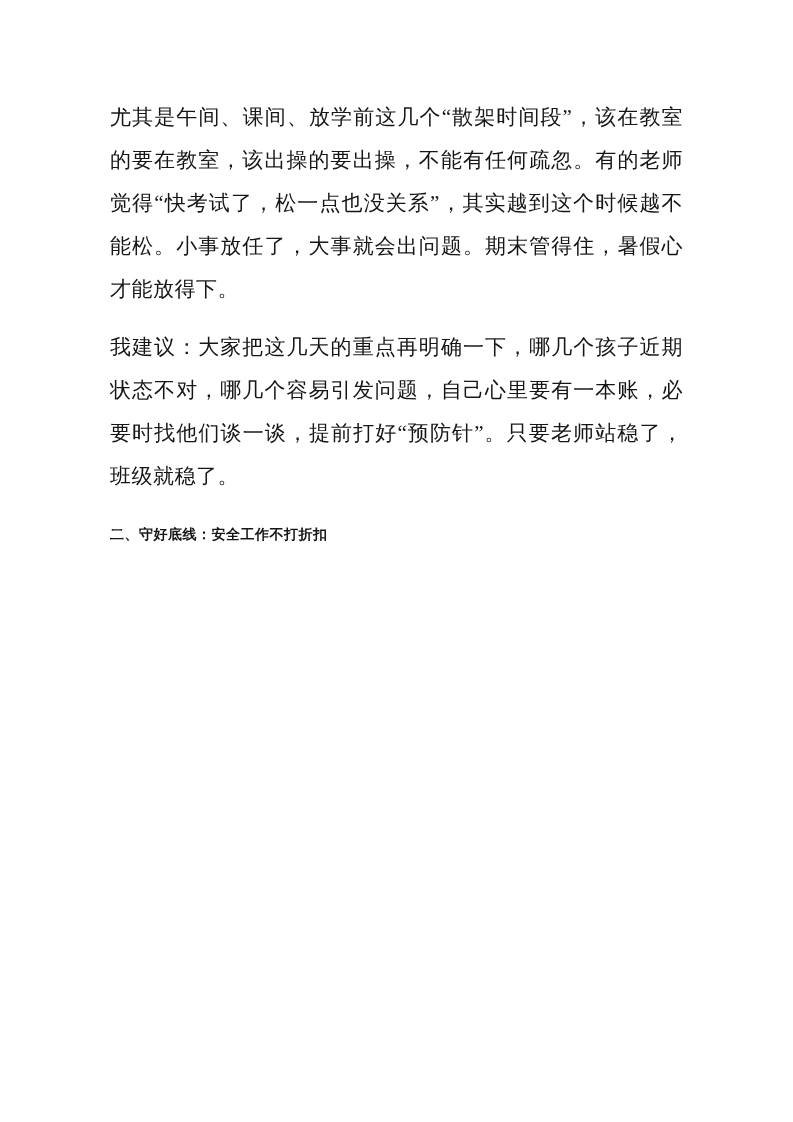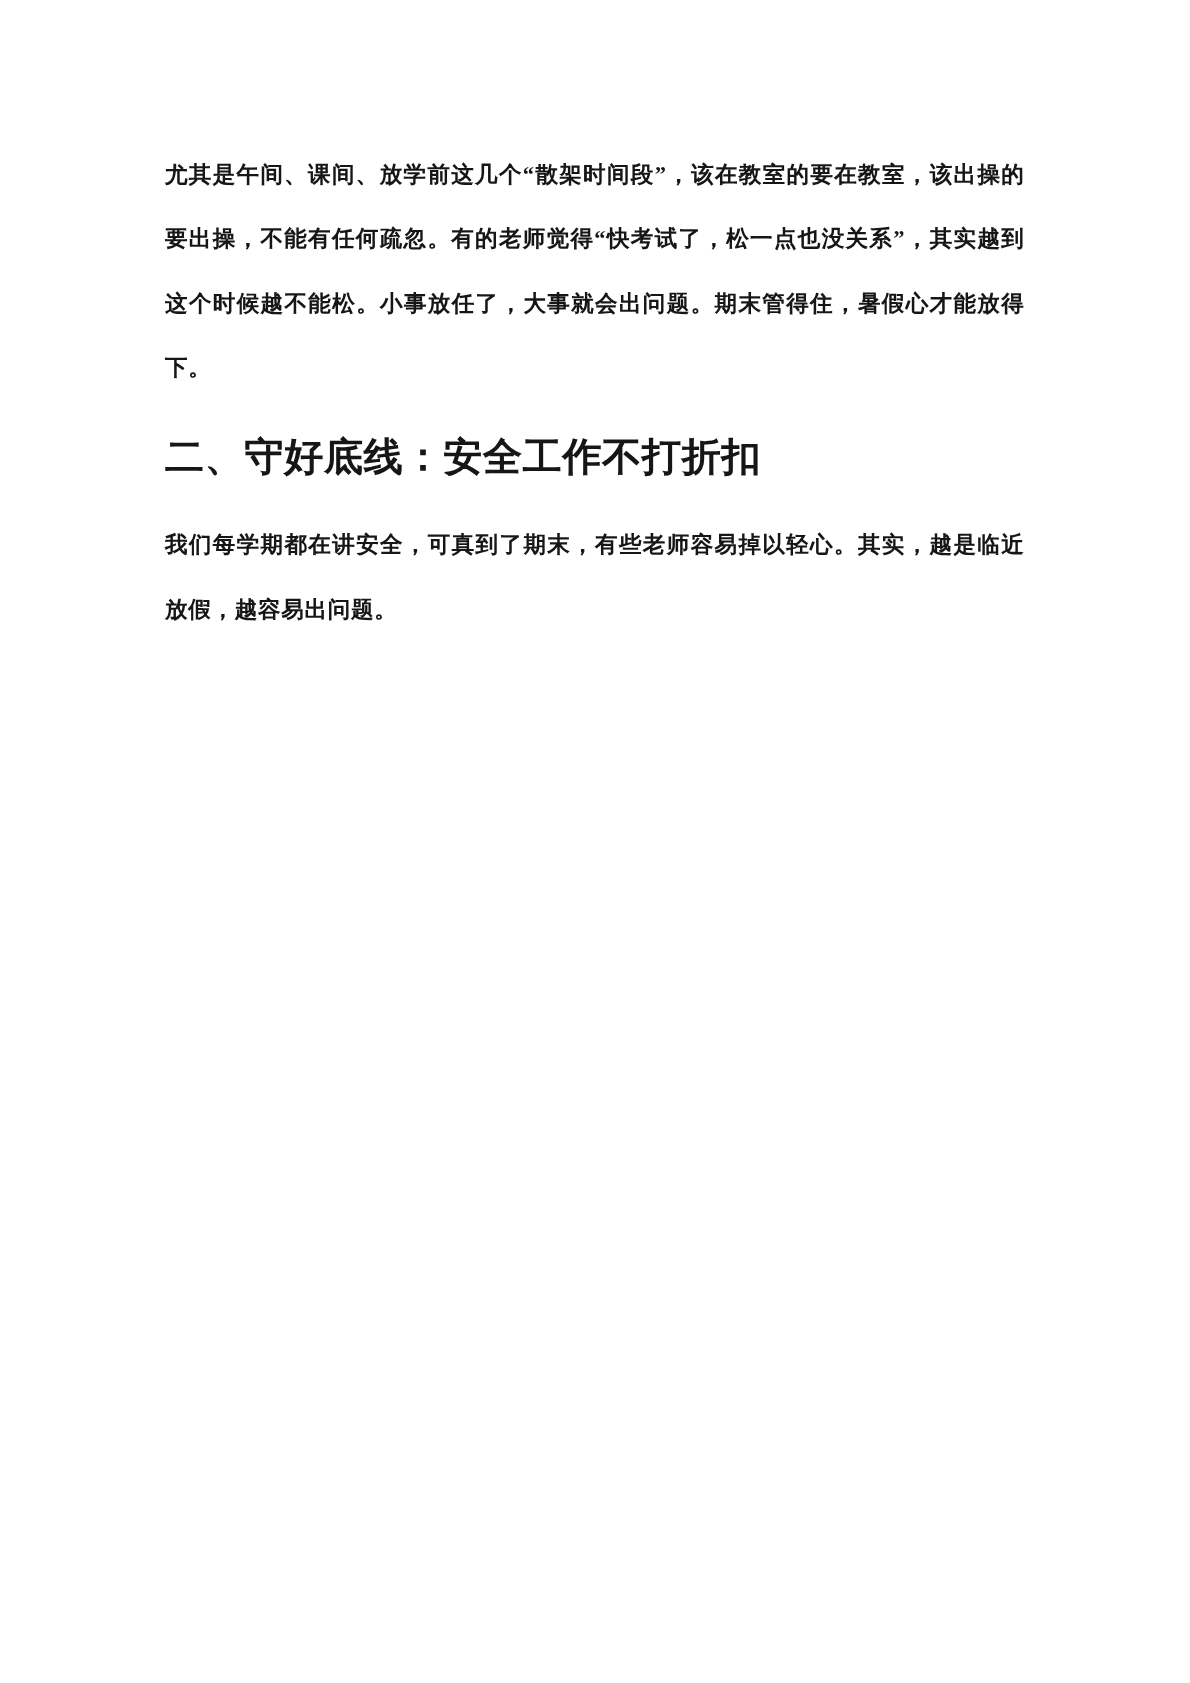--- a/index.html
+++ b/index.html
@@ -15,37 +15,36 @@
   .page {
     box-sizing: border-box;
     width: 793px;
     height: 1122px;
     background: #ffffff;
     padding: 96px 110px 0 110px;
     color: #161616;
     font-family: "Liberation Serif", "DejaVu Serif", serif;
   }
   .body-para {
-    font-size: 15px;
+    font-size: 21px;
     line-height: 43px;
     text-align: justify;
     text-justify: inter-ideograph;
     letter-spacing: 0.5px;
     margin: 0 0 15px 0;
     word-break: break-all;
-    font-weight: bold;
   }
   .section-heading {
-    font-size: 26px;
+    font-size: 14px;
     font-weight: bold;
     line-height: 43px;
     letter-spacing: 0.5px;
     margin: 2px 0 17px 0;
   }
 </style>
 </head>
 <body>
 
 <div class="page">
   <p class="body-para">尤其是午间、课间、放学前这几个“散架时间段”，该在教室的要在教室，该出操的要出操，不能有任何疏忽。有的老师觉得“快考试了，松一点也没关系”，其实越到这个时候越不能松。小事放任了，大事就会出问题。期末管得住，暑假心才能放得下。</p>
+  <p class="body-para">我建议：大家把这几天的重点再明确一下，哪几个孩子近期状态不对，哪几个容易引发问题，自己心里要有一本账，必要时找他们谈一谈，提前打好“预防针”。只要老师站稳了，班级就稳了。</p>
   <h2 class="section-heading">二、守好底线：安全工作不打折扣</h2>
-  <p class="body-para">我们每学期都在讲安全，可真到了期末，有些老师容易掉以轻心。其实，越是临近放假，越容易出问题。</p>
 </div>
 
 </body></html>

